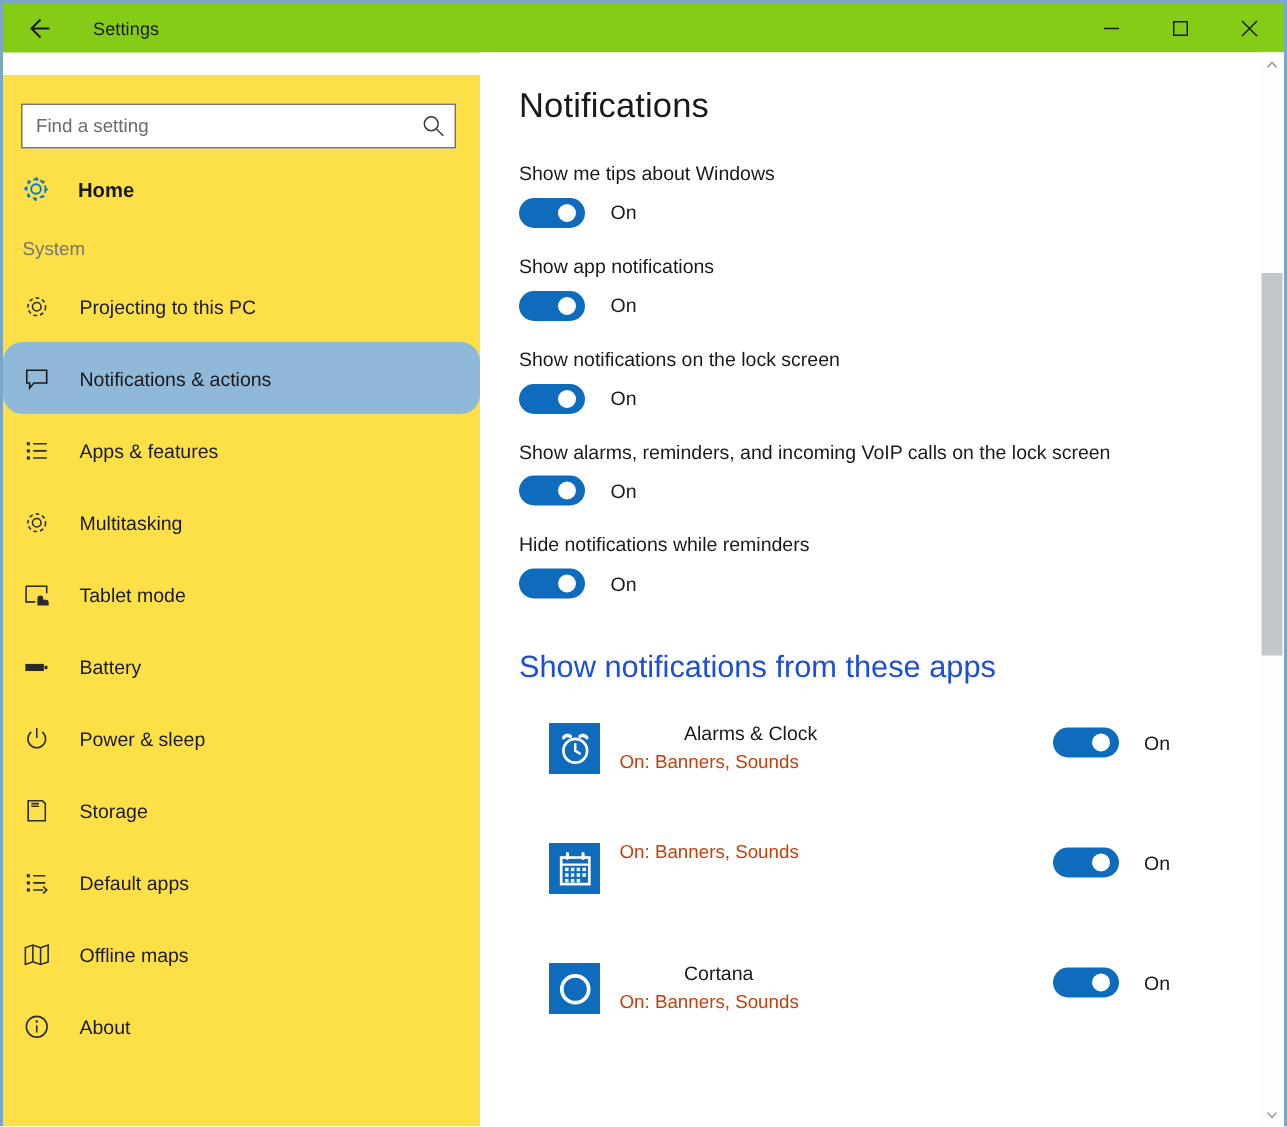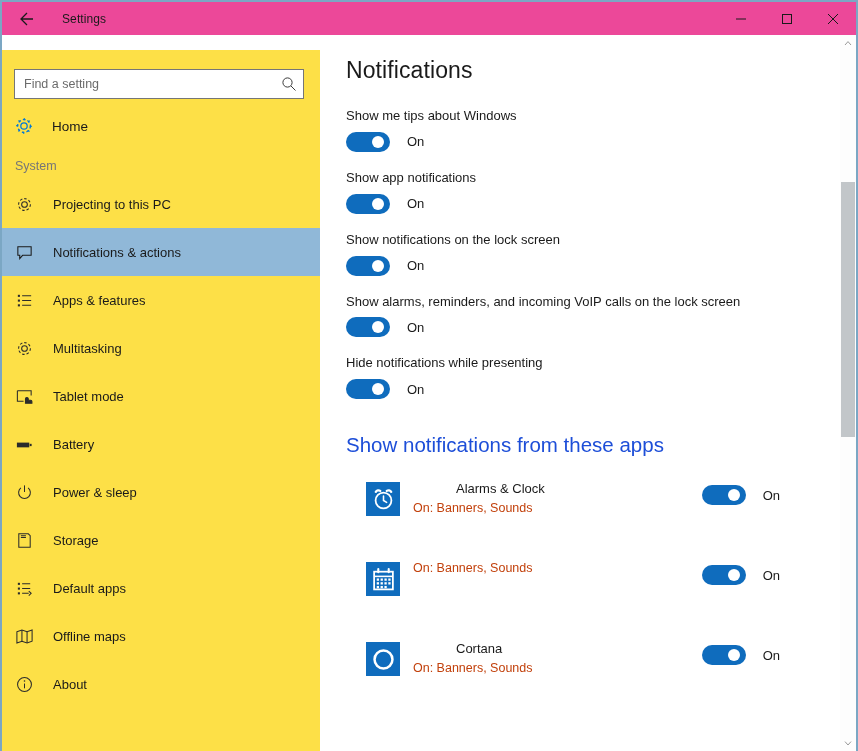--- a/index.html
+++ b/index.html
@@ -22,21 +22,21 @@
     border-top: 2px solid #7ba7c4;
     border-right: 2px solid #7ba7c4;
     overflow: hidden;
   }
 
   
   .titlebar {
     position: absolute;
     top: 0; left: 0; right: 0;
     height: 33px;
-    background: #ec4899;
+    background: #84cc16;
     display: flex;
     align-items: center;
   }
   .back-btn {
     width: 48px; height: 33px;
     display: flex; align-items: center; justify-content: center;
     cursor: pointer;
   }
   .back-btn svg { display:block; }
   .title-text {
@@ -91,41 +91,41 @@
     display: flex;
     align-items: center;
     height: 38px;
     padding-left: 12px;
     margin-top: 8px;
     cursor: pointer;
   }
   .nav-home .ico { width: 26px; flex: 0 0 26px; display:flex; align-items:center; }
   .nav-home .lbl {
     font-size: 13.5px;
-    font-weight: normal;
+    font-weight: bold;
     color: #1a1a1a;
     margin-left: 12px;
   }
 
   .nav-group-title {
     font-size: 12.5px;
     color: #767676;
     padding-left: 13px;
     margin-top: 14px;
     margin-bottom: 7px;
   }
 
   .nav-item {
     display: flex;
     align-items: center;
     height: 48px;
     padding-left: 13px;
     cursor: pointer;
   }
-  .nav-item.active { background: #90b8d8; }
+  .nav-item.active { background: #90b8d8; border-radius: 13px; }
   .nav-item .ico {
     width: 24px; flex: 0 0 24px;
     display: flex; align-items: center; justify-content: flex-start;
     color: #2b2b2b;
   }
   .nav-item .lbl {
     font-size: 13px;
     color: #1a1a1a;
     margin-left: 14px;
     white-space: nowrap;
@@ -479,21 +479,21 @@
         <div class="setting-label">Show alarms, reminders, and incoming VoIP calls on the lock screen</div>
         <div class="toggle-line">
           <div class="toggle">
               <span class="knob"></span>
             </div>
           <span class="toggle-state">On</span>
         </div>
       </div>
 
       <div class="setting-row">
-        <div class="setting-label">Hide notifications while presenting</div>
+        <div class="setting-label">Hide notifications while reminders</div>
         <div class="toggle-line">
           <div class="toggle">
               <span class="knob"></span>
             </div>
           <span class="toggle-state">On</span>
         </div>
       </div>
 
       <h2 class="section-heading">Show notifications from these apps</h2>
 

